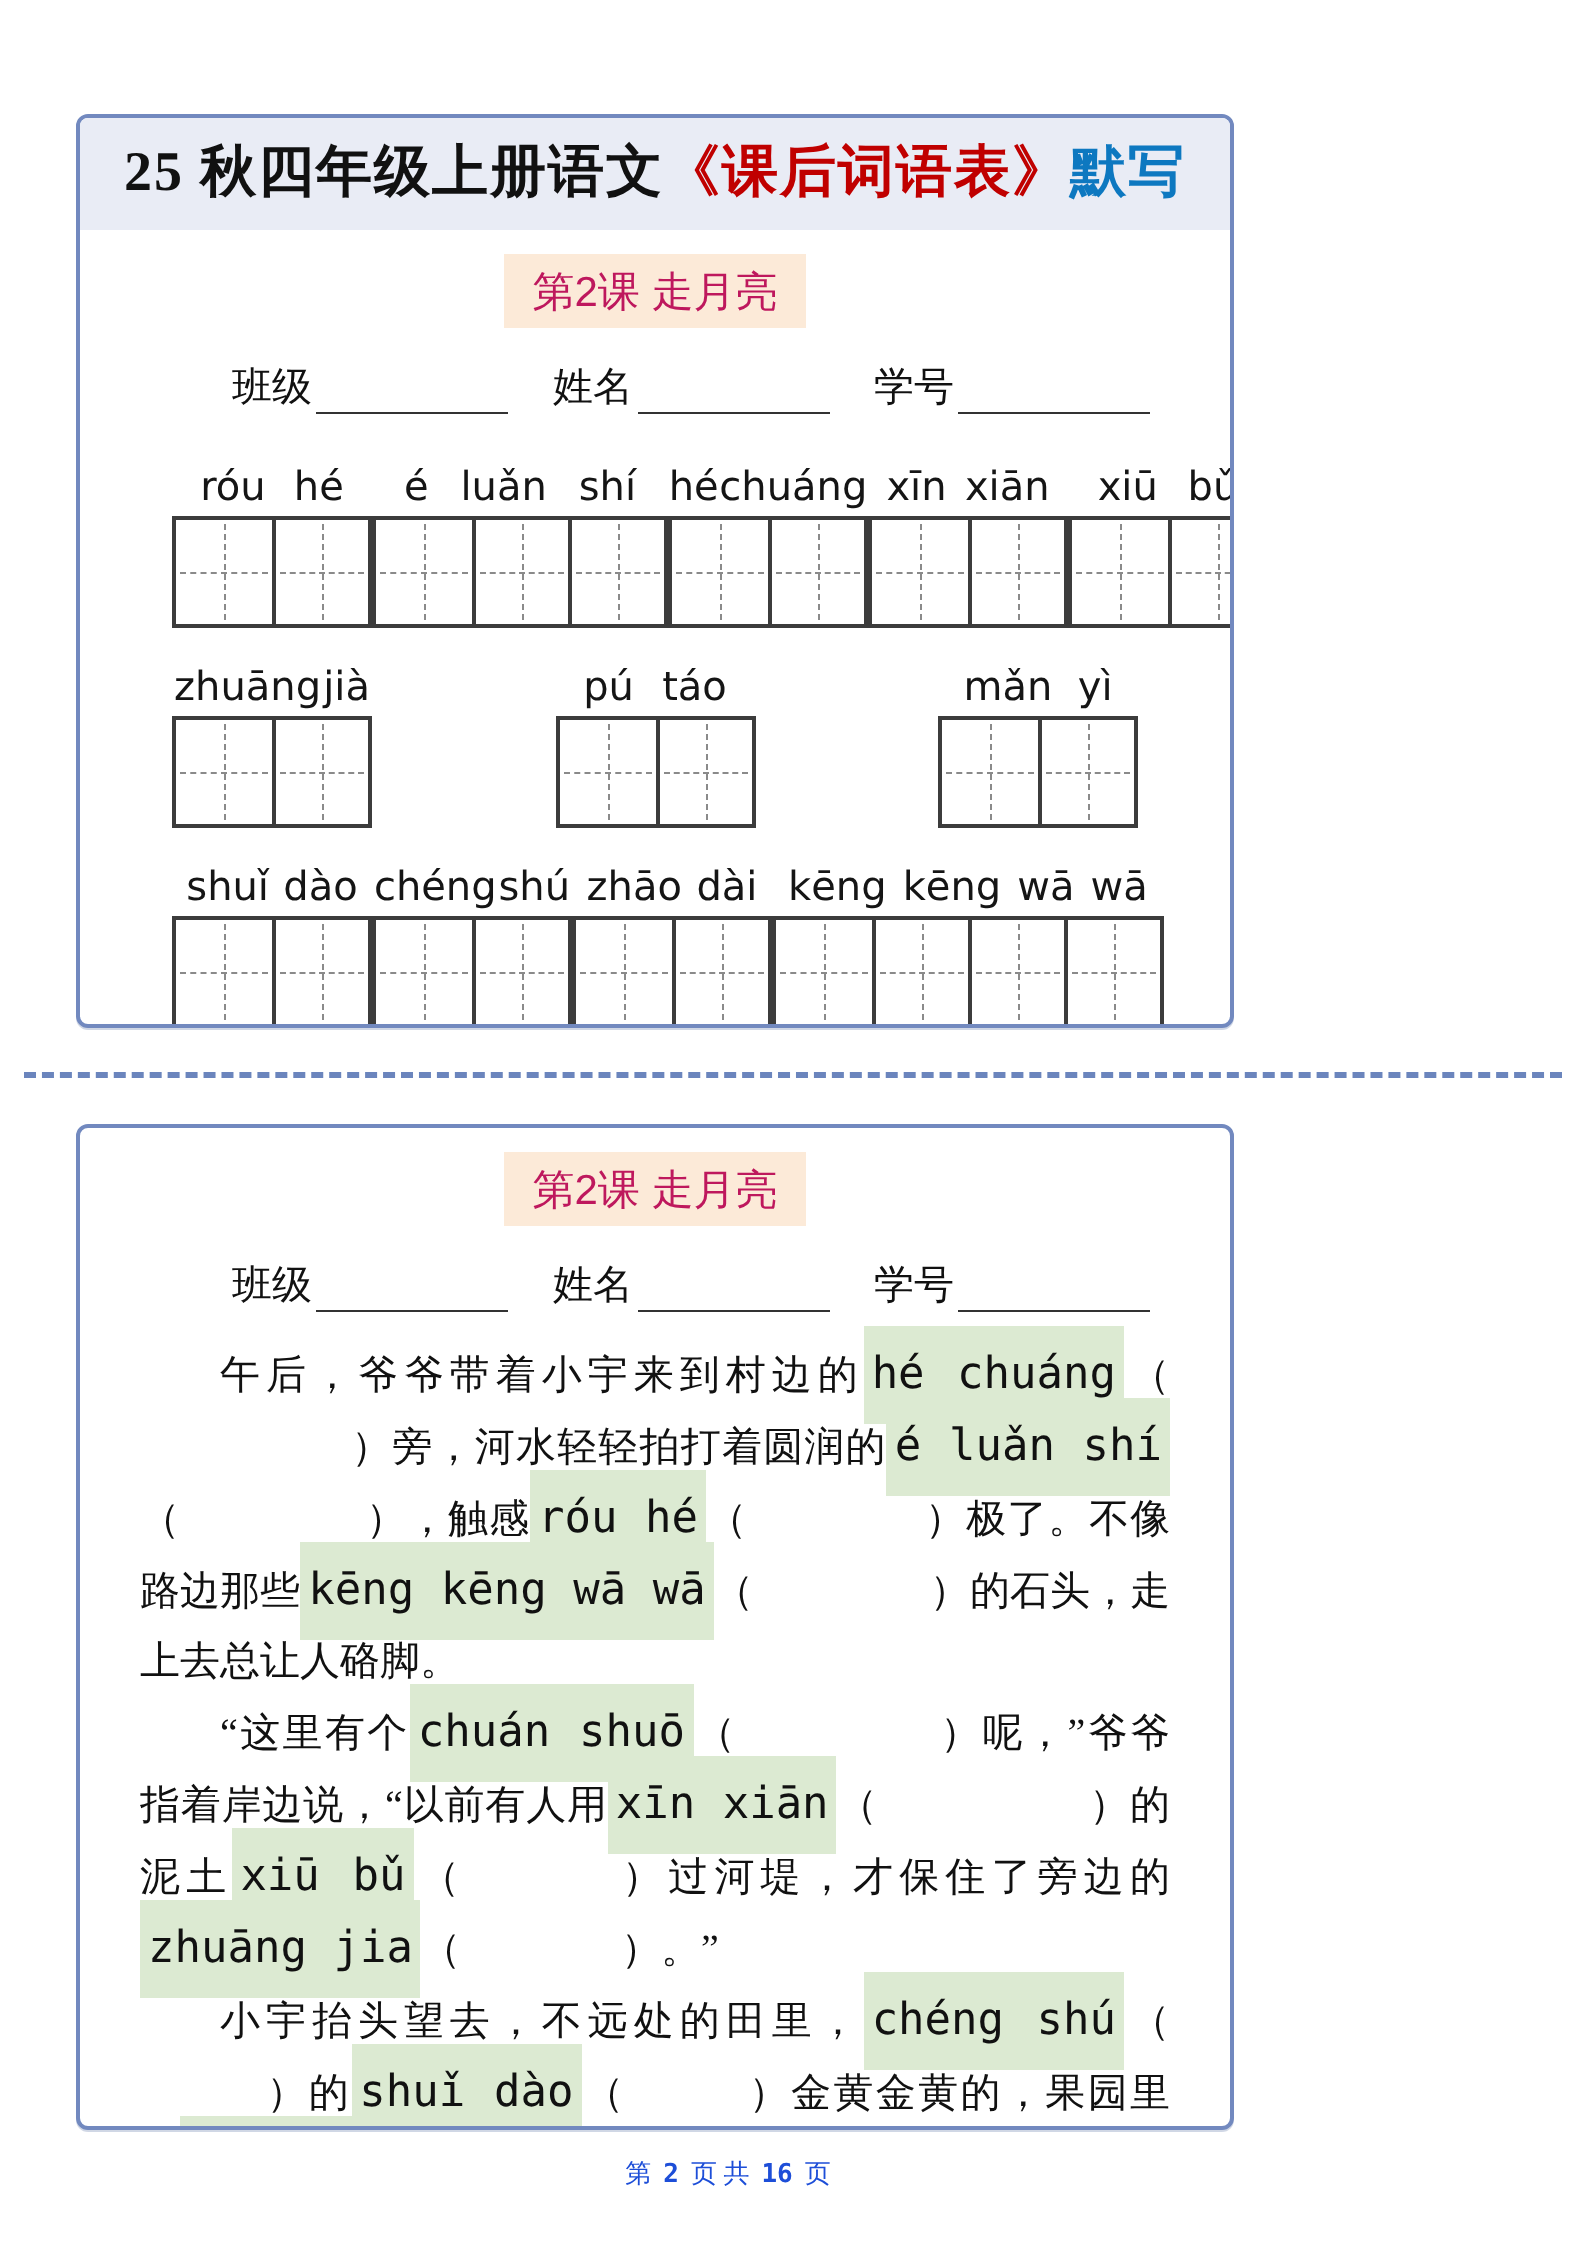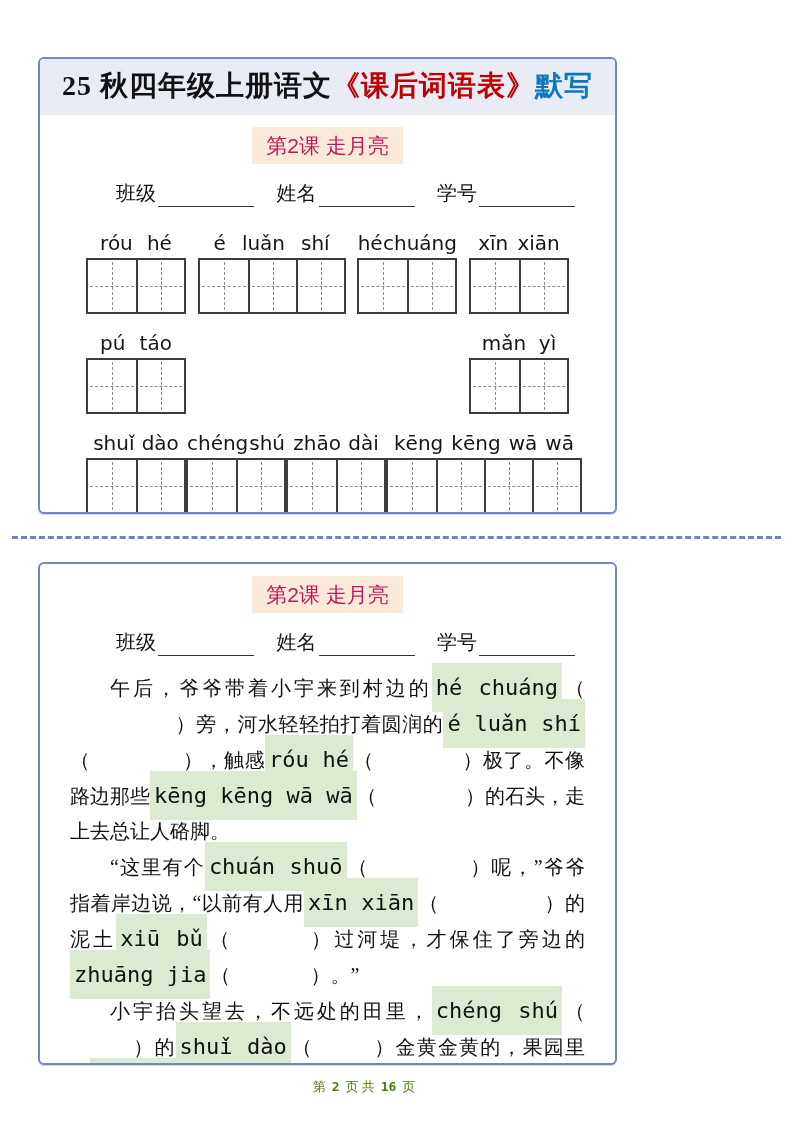--- a/index.html
+++ b/index.html
@@ -60,21 +60,21 @@
     font-family:"DejaVu Sans Mono","Liberation Mono",monospace;
     font-size:22px; padding:12px 4px; white-space:nowrap;
   }
   .blank .sp{display:inline-block;}
   .divider{
     position:absolute; top:536px; left:12px; width:769px; height:0;
     border-top:3px dashed var(--divider_blue);
   }
   .footer{
     position:absolute; top:1078px; left:0; width:728px; text-align:center;
-    font-size:13px; color:#4d7c0f;
+    font-size:13px; color:#1d4ed8;
   }
   .footer span{margin:0 3px;}
   .footer .num{font-weight:bold; font-family:"DejaVu Sans Mono","Liberation Mono",monospace;}
 </style>
 </head>
 <body>
 
 <div class="panel" id="panel1">
   <div class="panel-header">
     <span>25 秋四年级上册语文</span><span class="t-book">《课后词语表》</span><span class="t-suffix">默写</span>
@@ -133,22 +133,42 @@
         <div class="word-group">
           <div class="pinyin-label">
             <span>xīn</span>
             <span>xiān</span>
           </div>
           <div class="cell-row">
             <div class="cell"></div>
             <div class="cell"></div>
           </div>
         </div>
+        <div class="word-group">
+          <div class="pinyin-label">
+            <span>xiū</span>
+            <span>bǔ</span>
+          </div>
+          <div class="cell-row">
+            <div class="cell"></div>
+            <div class="cell"></div>
+          </div>
+        </div>
       </div>
       <div class="grid-row">
+        <div class="word-group">
+          <div class="pinyin-label">
+            <span>zhuāng</span>
+            <span>jià</span>
+          </div>
+          <div class="cell-row">
+            <div class="cell"></div>
+            <div class="cell"></div>
+          </div>
+        </div>
         <div class="word-group">
           <div class="pinyin-label">
             <span>pú</span>
             <span>táo</span>
           </div>
           <div class="cell-row">
             <div class="cell"></div>
             <div class="cell"></div>
           </div>
         </div>

